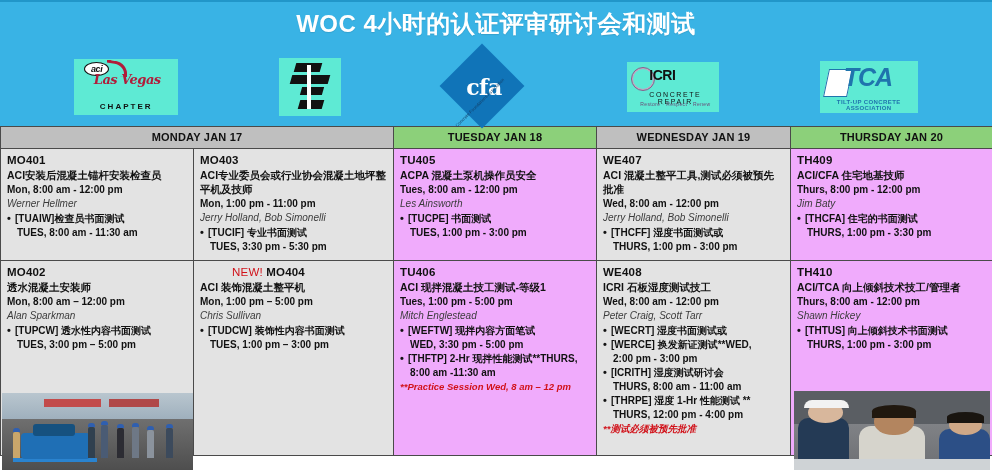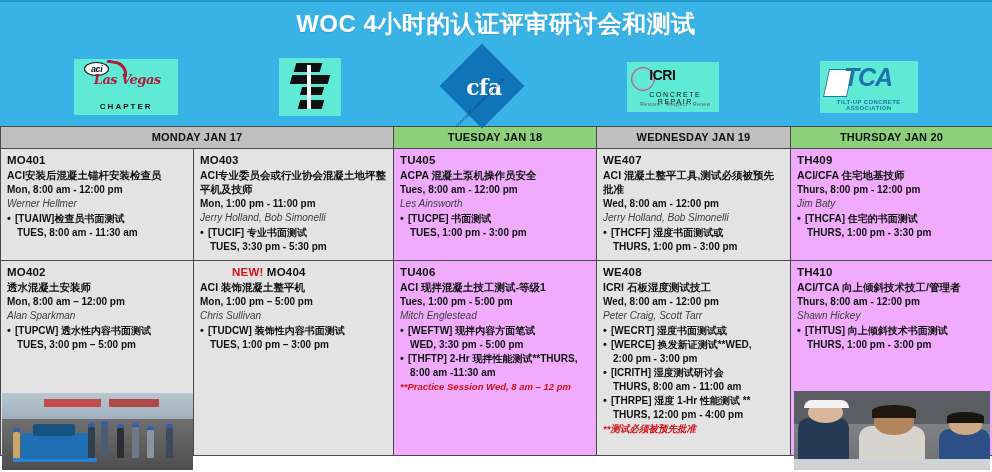--- a/index.html
+++ b/index.html
@@ -178,21 +178,21 @@
   .cell.gray-bg  { background: #e3e3e3; }
   .cell.green-bg { background: #f0abfc; }
 
   .code {
     font-size: 11.5px;
     font-weight: bold;
     color: #111;
     letter-spacing: .2px;
     margin-bottom: 1px;
   }
-  .newtag { color: #d1121a; font-weight: bold; padding-left: 32px; }
+  .newtag { color: #d1121a; font-weight: normal; padding-left: 32px; }
   .title-cn {
     font-size: 10.5px;
     font-weight: bold;
     color: #111;
     line-height: 14px;
     margin-bottom: 1px;
   }
   .when { font-size: 10px; font-weight: bold; color: #111; line-height: 14px; }
   .who  { font-size: 10px; font-style: italic; color: #3b3b3b; line-height: 14px; margin-bottom: 1px; }
   ul.exams { list-style: none; margin: 0; padding: 0; }

